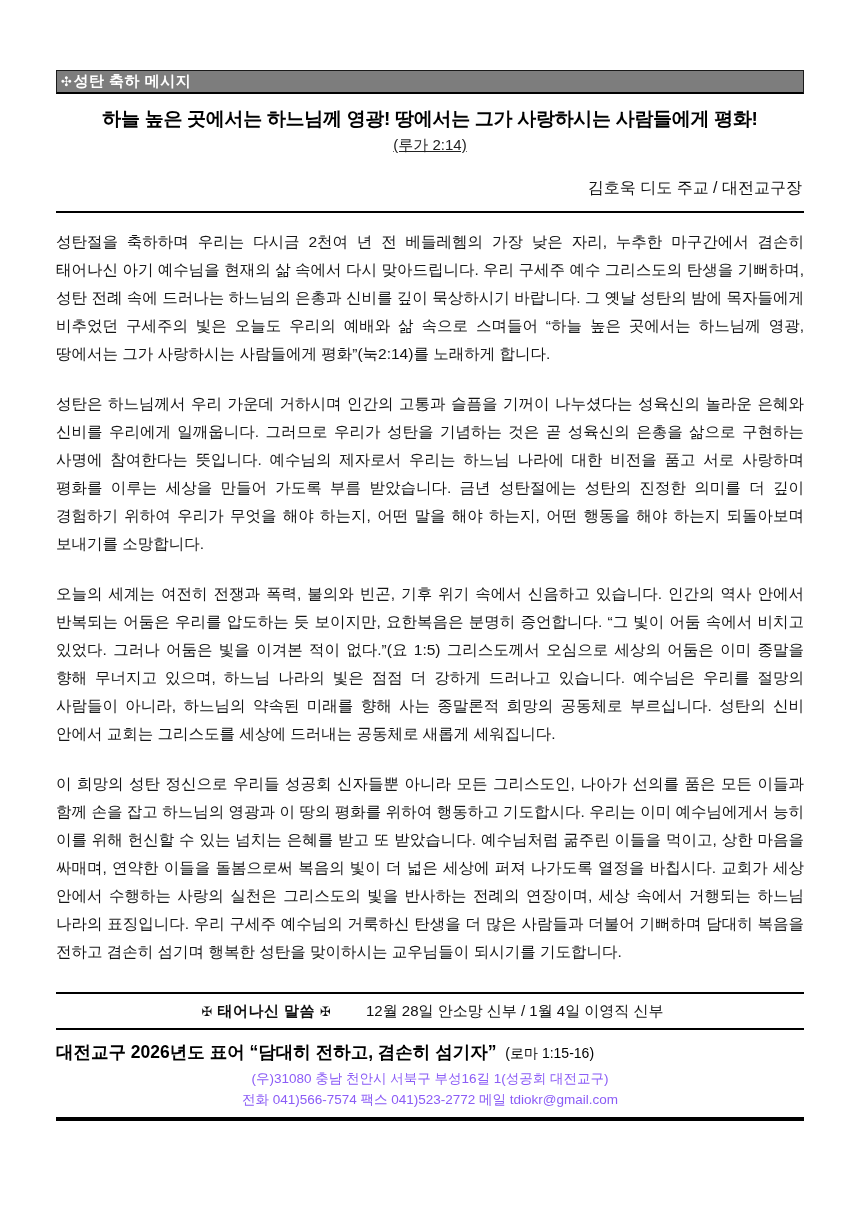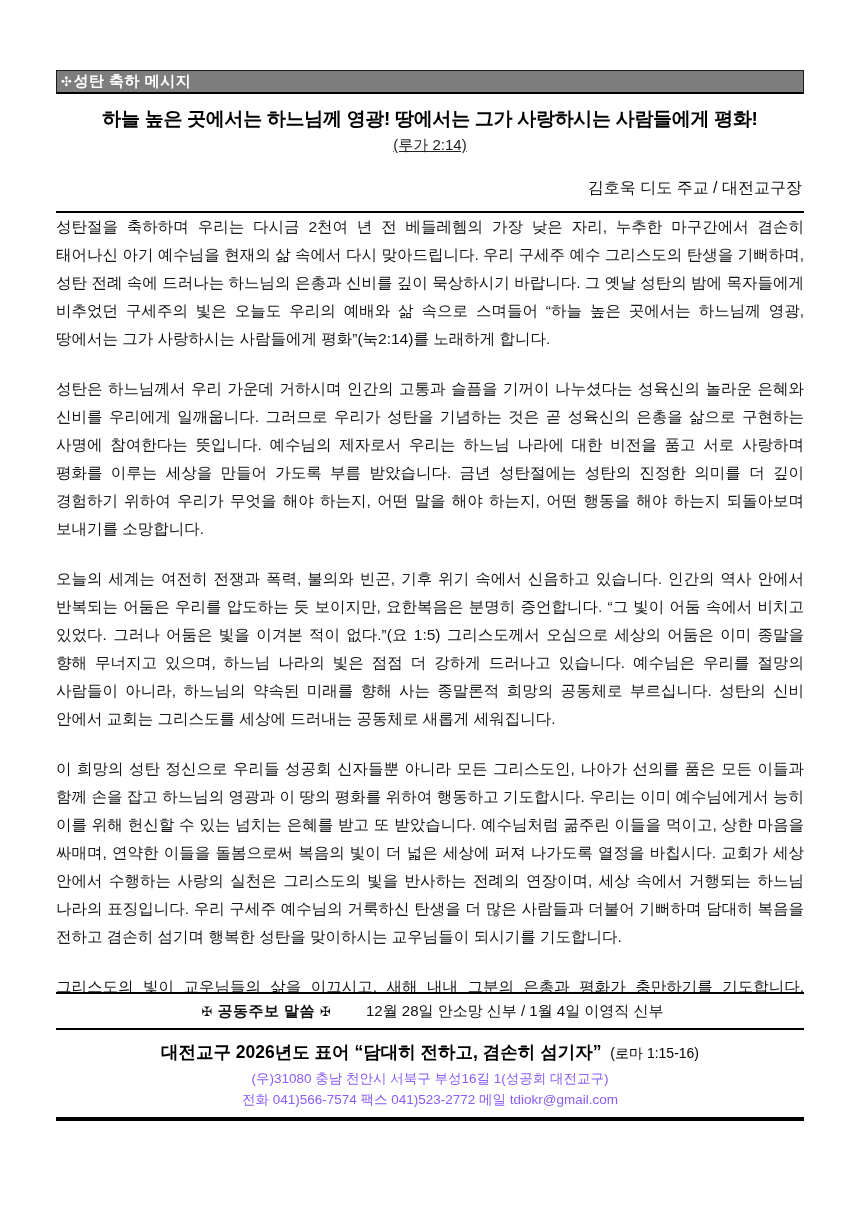--- a/index.html
+++ b/index.html
@@ -54,21 +54,21 @@
     padding-right: 2px;
   }
   .author-rule {
     border: none;
     border-top: 2px solid #000;
     margin: 12px 0 0 0;
   }
   .body-text {
     height: 779px;
     overflow: hidden;
-    padding-top: 0;
+    padding-top: 15px;
     box-sizing: border-box;
   }
   .body-text p {
     margin: 0 0 22px 0;
     font-size: 15.5px;
     line-height: 28px;
     text-align: justify;
     word-break: keep-all;
     color: #151515;
   }
@@ -80,21 +80,20 @@
     display: flex;
     align-items: center;
     justify-content: center;
     font-size: 15px;
   }
   .notice-row .cross { font-size: 13px; margin: 0 5px; }
   .notice-row .notice-label { font-weight: bold; letter-spacing: 0.5px; }
   .notice-row .notice-schedule { margin-left: 30px; }
   .slogan-row {
     margin-top: 10px;
-    text-align: center;
     font-size: 17.5px;
     font-weight: 800;
     color: #000;
   }
   .slogan-row .slogan-ref {
     font-size: 14px;
     font-weight: normal;
     margin-left: 4px;
   }
   .addr-line, .contact-line {
@@ -131,21 +130,21 @@
   <div class="body-text">
     <p>성탄절을 축하하며 우리는 다시금 2천여 년 전 베들레헴의 가장 낮은 자리, 누추한 마구간에서 겸손히 태어나신 아기 예수님을 현재의 삶 속에서 다시 맞아드립니다. 우리 구세주 예수 그리스도의 탄생을 기뻐하며, 성탄 전례 속에 드러나는 하느님의 은총과 신비를 깊이 묵상하시기 바랍니다. 그 옛날 성탄의 밤에 목자들에게 비추었던 구세주의 빛은 오늘도 우리의 예배와 삶 속으로 스며들어 “하늘 높은 곳에서는 하느님께 영광, 땅에서는 그가 사랑하시는 사람들에게 평화”(눅2:14)를 노래하게 합니다.</p>
     <p>성탄은 하느님께서 우리 가운데 거하시며 인간의 고통과 슬픔을 기꺼이 나누셨다는 성육신의 놀라운 은혜와 신비를 우리에게 일깨웁니다. 그러므로 우리가 성탄을 기념하는 것은 곧 성육신의 은총을 삶으로 구현하는 사명에 참여한다는 뜻입니다. 예수님의 제자로서 우리는 하느님 나라에 대한 비전을 품고 서로 사랑하며 평화를 이루는 세상을 만들어 가도록 부름 받았습니다. 금년 성탄절에는 성탄의 진정한 의미를 더 깊이 경험하기 위하여 우리가 무엇을 해야 하는지, 어떤 말을 해야 하는지, 어떤 행동을 해야 하는지 되돌아보며 보내기를 소망합니다.</p>
     <p>오늘의 세계는 여전히 전쟁과 폭력, 불의와 빈곤, 기후 위기 속에서 신음하고 있습니다. 인간의 역사 안에서 반복되는 어둠은 우리를 압도하는 듯 보이지만, 요한복음은 분명히 증언합니다. “그 빛이 어둠 속에서 비치고 있었다. 그러나 어둠은 빛을 이겨본 적이 없다.”(요 1:5) 그리스도께서 오심으로 세상의 어둠은 이미 종말을 향해 무너지고 있으며, 하느님 나라의 빛은 점점 더 강하게 드러나고 있습니다. 예수님은 우리를 절망의 사람들이 아니라, 하느님의 약속된 미래를 향해 사는 종말론적 희망의 공동체로 부르십니다. 성탄의 신비 안에서 교회는 그리스도를 세상에 드러내는 공동체로 새롭게 세워집니다.</p>
     <p>이 희망의 성탄 정신으로 우리들 성공회 신자들뿐 아니라 모든 그리스도인, 나아가 선의를 품은 모든 이들과 함께 손을 잡고 하느님의 영광과 이 땅의 평화를 위하여 행동하고 기도합시다. 우리는 이미 예수님에게서 능히 이를 위해 헌신할 수 있는 넘치는 은혜를 받고 또 받았습니다. 예수님처럼 굶주린 이들을 먹이고, 상한 마음을 싸매며, 연약한 이들을 돌봄으로써 복음의 빛이 더 넓은 세상에 퍼져 나가도록 열정을 바칩시다. 교회가 세상 안에서 수행하는 사랑의 실천은 그리스도의 빛을 반사하는 전례의 연장이며, 세상 속에서 거행되는 하느님 나라의 표징입니다. 우리 구세주 예수님의 거룩하신 탄생을 더 많은 사람들과 더불어 기뻐하며 담대히 복음을 전하고 겸손히 섬기며 행복한 성탄을 맞이하시는 교우님들이 되시기를 기도합니다.</p>
     <p>그리스도의 빛이 교우님들의 삶을 이끄시고, 새해 내내 그분의 은총과 평화가 충만하기를 기도합니다. 성육신의 기쁨이 교우님들의 삶에 머무르며, 교회 공동체가 세상 속에서 하느님의 영광을 더욱 밝게 드러내기를 간절히 축원 합니다.</p>
   </div>
 
   <div class="notice-row">
     <span class="cross">✠</span>
-    <span class="notice-label">공동주보 말씀</span>
+    <span class="notice-label">태어나신 말씀</span>
     <span class="cross">✠</span>
     <span class="notice-schedule">12월 28일 안소망 신부 / 1월 4일 이영직 신부</span>
   </div>
 
   <div class="slogan-row">
     <span>대전교구 2026년도 표어</span>
     <span>“담대히 전하고, 겸손히 섬기자”</span>
     <span class="slogan-ref">(로마 1:15-16)</span>
   </div>
 

